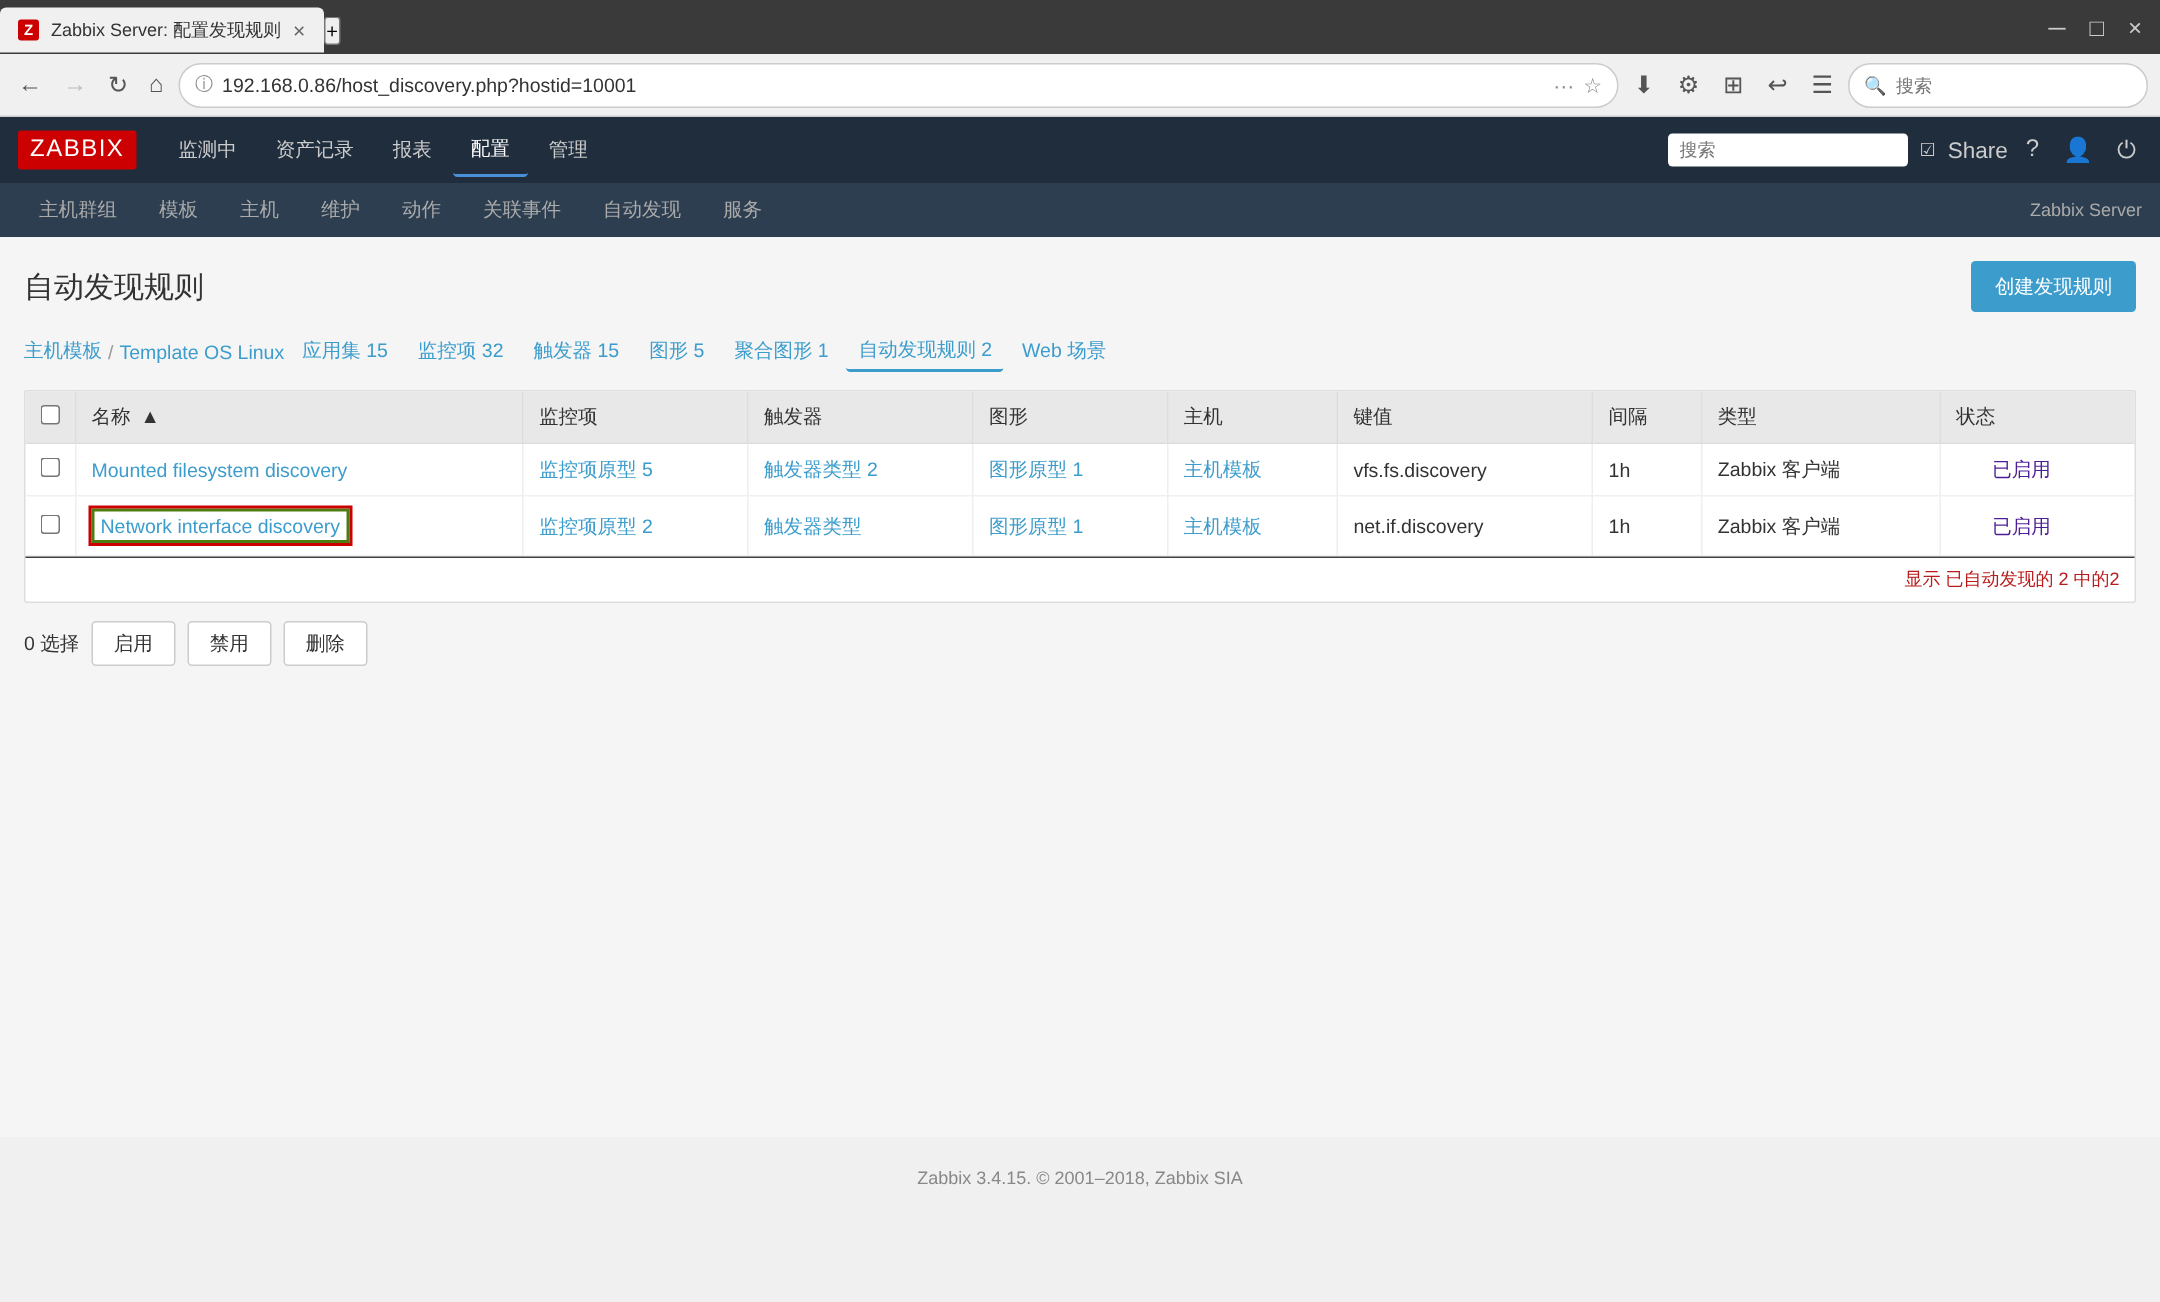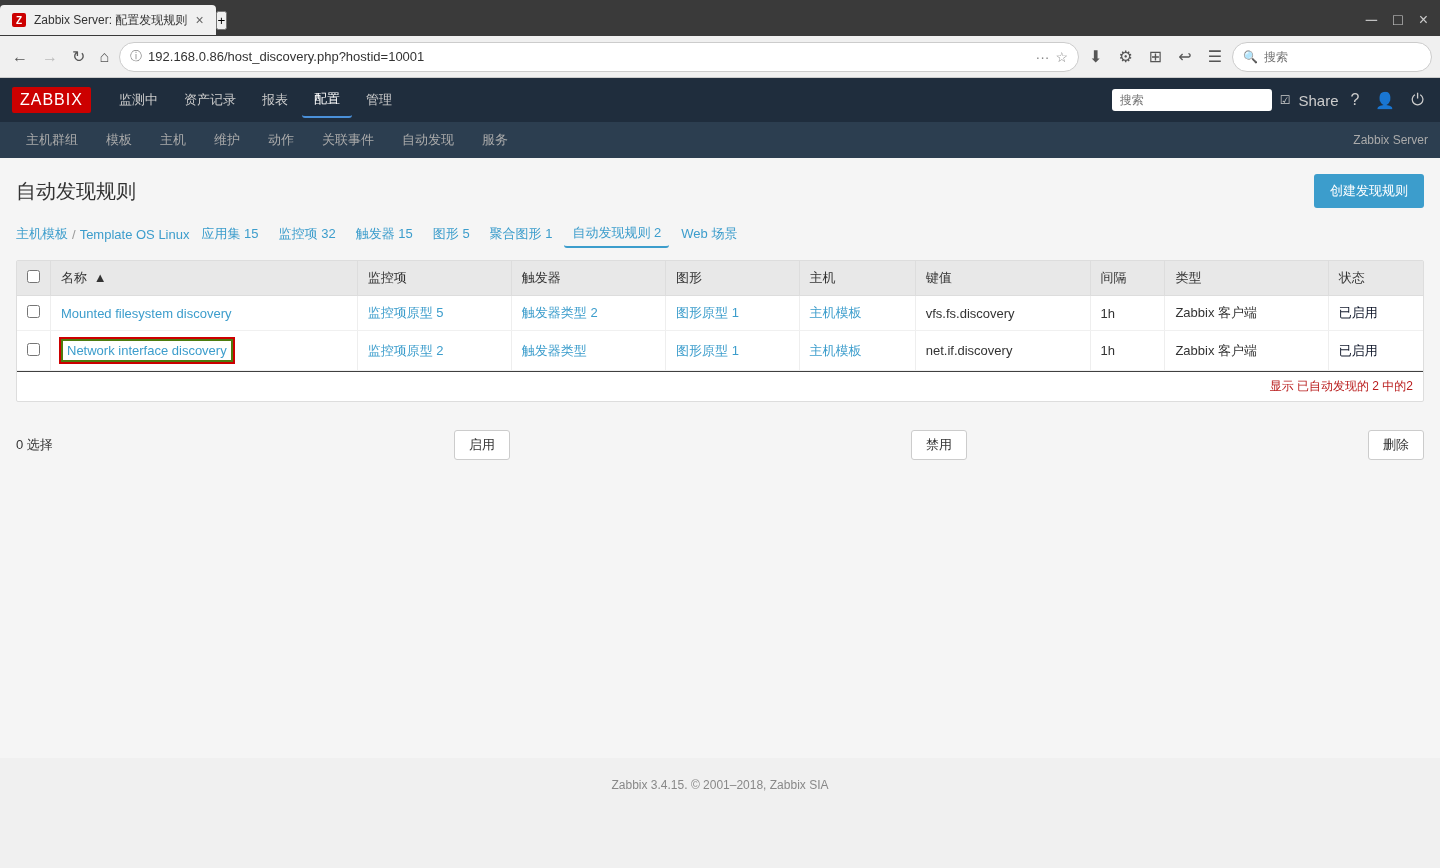--- a/index.html
+++ b/index.html
@@ -55,25 +55,25 @@
     
     .table-container { background: white; border: 1px solid #ddd; border-radius: 2px; }
     table { width: 100%; border-collapse: collapse; }
     thead th { background: #e8e8e8; padding: 8px 10px; text-align: left; font-weight: normal; font-size: 13px; color: #333; border-bottom: 1px solid #ddd; border-right: 1px solid #ddd; }
     thead th:last-child { border-right: none; }
     tbody td { padding: 8px 10px; border-bottom: 1px solid #f0f0f0; font-size: 13px; vertical-align: middle; border-right: 1px solid #eee; }
     tbody td:last-child { border-right: none; }
     .checkbox-cell { width: 30px; }
     .sort-arrow { color: #333; margin-left: 3px; }
     .link-blue { color: #3c9dcc; cursor: pointer; text-decoration: none; }
-    .status-enabled { color: #0f172a; }
+    .status-enabled { color: #4c1d95; margin-left: 24px; }
     .row-highlighted { outline: 2px solid #cc0000; }
 
     
-    .bottom-bar { display: flex; align-items: center; gap: 8px; margin-top: 28px; justify-content: space-between; }
+    .bottom-bar { display: flex; align-items: center; gap: 8px; margin-top: 12px; }
     .selected-count { font-size: 13px; color: #333; }
     .action-btn { background: white; border: 1px solid #ccc; padding: 5px 14px; border-radius: 3px; cursor: pointer; font-size: 13px; color: #333; }
 
     
     .page-footer { text-align: center; padding: 20px; color: #888; font-size: 12px; }
 
     
     .pagination-info { text-align: right; font-size: 12px; color: #b91c1c; padding: 6px 10px; border-top: 1px solid #404040; }
   </style>
 </head>

